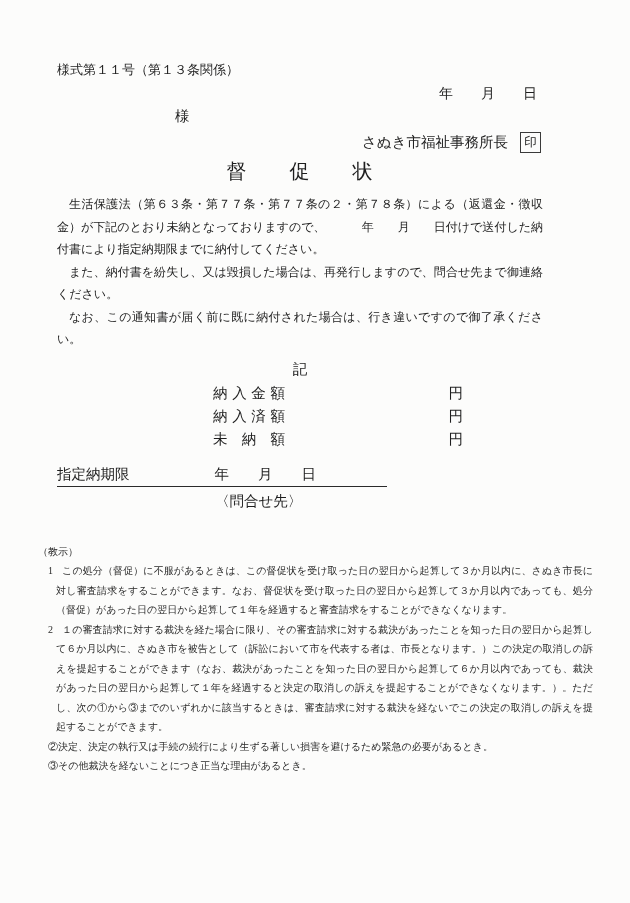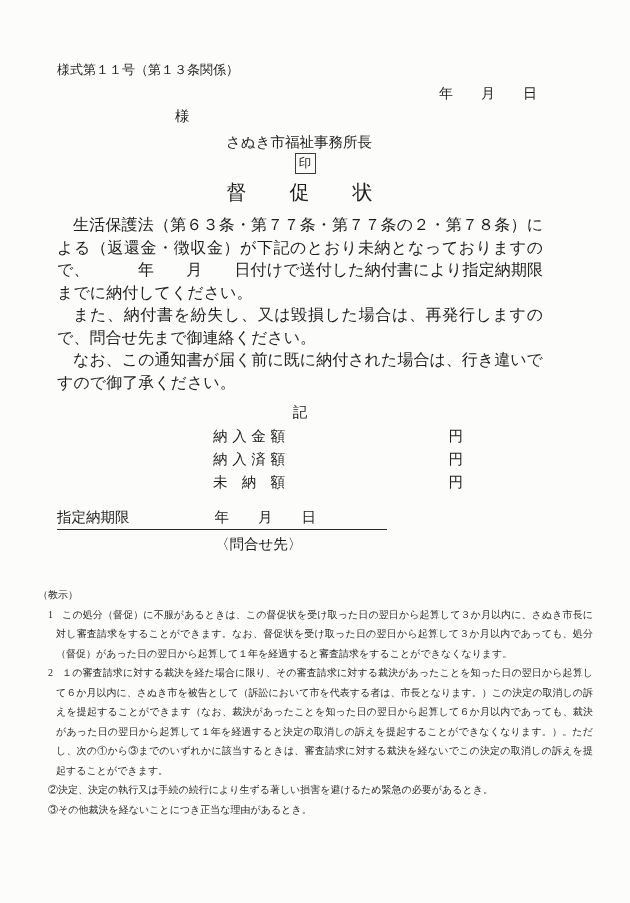--- a/index.html
+++ b/index.html
@@ -9,27 +9,27 @@
     background:#fcfcfb;
     color:#1e1e1e;
     font-family:"Liberation Serif","DejaVu Serif",serif;
     box-sizing:border-box;
     padding:62px 87px 0 57px;
     overflow:hidden;
   }
   .form-number{font-size:13px;line-height:16px;}
   .date-line{font-size:14px;line-height:16px;text-align:right;padding-right:6px;margin-top:8px;}
   .addressee{font-size:14.5px;line-height:18px;margin-top:5px;margin-left:118px;}
-  .issuer-line{margin-top:6px;display:flex;justify-content:flex-end;align-items:center;font-size:14.5px;line-height:22px;padding-right:2px;flex-direction:column;}
+  .issuer-line{margin-top:6px;display:flex;justify-content:flex-end;align-items:center;font-size:14.5px;line-height:22px;padding-right:2px;}
   .seal-box{
     display:inline-block;width:19px;height:19px;border:1px solid #3a3a3a;
     font-size:12.5px;line-height:19px;text-align:center;margin-left:12px;
   }
   .doc-title{font-size:20px;line-height:26px;text-align:center;margin-top:5px;letter-spacing:1px;}
-  .body-text{margin-top:9px;font-size:16px;line-height:22.5px;text-align:justify;}
+  .body-text{margin-top:9px;font-size:12px;line-height:22.5px;text-align:justify;}
   .body-text p{margin:0;text-indent:1em;}
   .record-heading{text-align:center;font-size:14.5px;line-height:20px;margin-top:8px;}
   .amount-rows{margin-left:128px;margin-top:3px;font-size:14.5px;}
   .amount-row{display:flex;justify-content:space-between;width:250px;line-height:23px;margin-left:28px;}
   .amount-label{display:inline-block;width:72px;text-align:justify;text-align-last:justify;}
   .deadline-line{
     margin-top:13px;width:330px;
     border-bottom:1.2px solid #2a2a2a;
     font-size:14.5px;line-height:21px;display:flex;padding-bottom:1px;
   }

